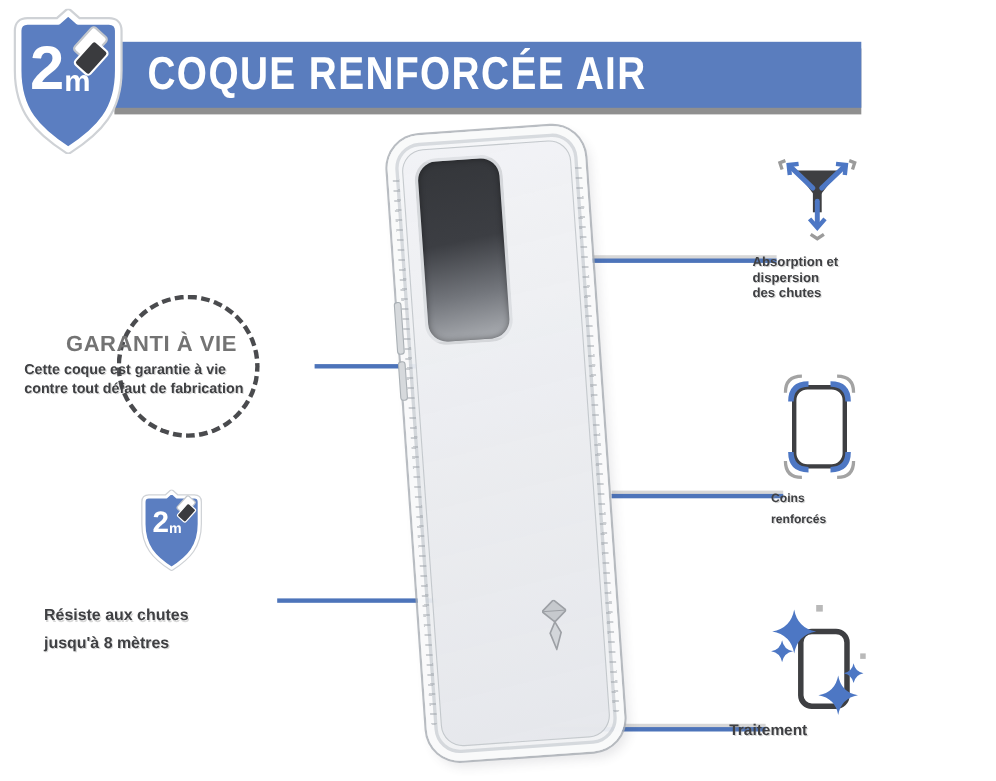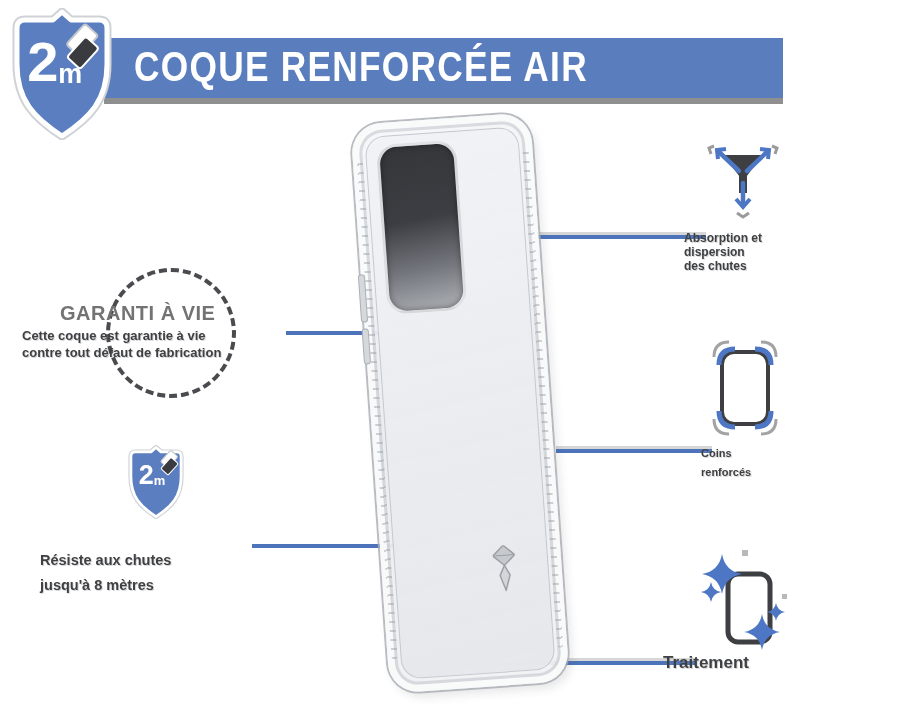--- a/index.html
+++ b/index.html
@@ -66,21 +66,21 @@
   .c-text{position:absolute;z-index:3;text-align:left;color:#3f4043;font-weight:700;
         text-shadow:1px 1px 0 rgba(140,140,140,.35);}
   .warranty-wreath{position:absolute;left:106px;top:268px;width:122px;height:122px;
         border:4px dashed #4a4b4e;border-radius:50%;z-index:2;}
   .warranty-title{position:absolute;left:60px;top:302px;width:212px;text-align:left;z-index:3;
         color:#737373;font-size:20px;font-weight:800;letter-spacing:.5px;white-space:nowrap;}
   .warranty-lines{left:22px;top:327px;width:280px;font-size:13px;line-height:17px;}
   .drop-lines{left:40px;top:536px;width:235px;font-size:14.5px;line-height:25px;margin-top:12px;}
   .shock-lines{left:684px;top:231px;width:124px;font-size:12px;line-height:14px;}
   .corners-lines{left:701px;top:444px;width:120px;font-size:11px;line-height:19px;}
-  .anti-lines{left:663px;top:652px;width:172px;font-size:17px;line-height:22px;}
+  .anti-lines{left:663px;top:652px;width:172px;font-size:14px;line-height:22px;}
 
   
   .f-icon{position:absolute;z-index:3;}
   .i-shock{left:706px;top:143px;width:74px;height:76px;}
   .i-corners{left:712px;top:338px;width:66px;height:100px;}
   .i-anti{left:698px;top:548px;width:92px;height:106px;}
 </style>
 </head>
 <body>
 

